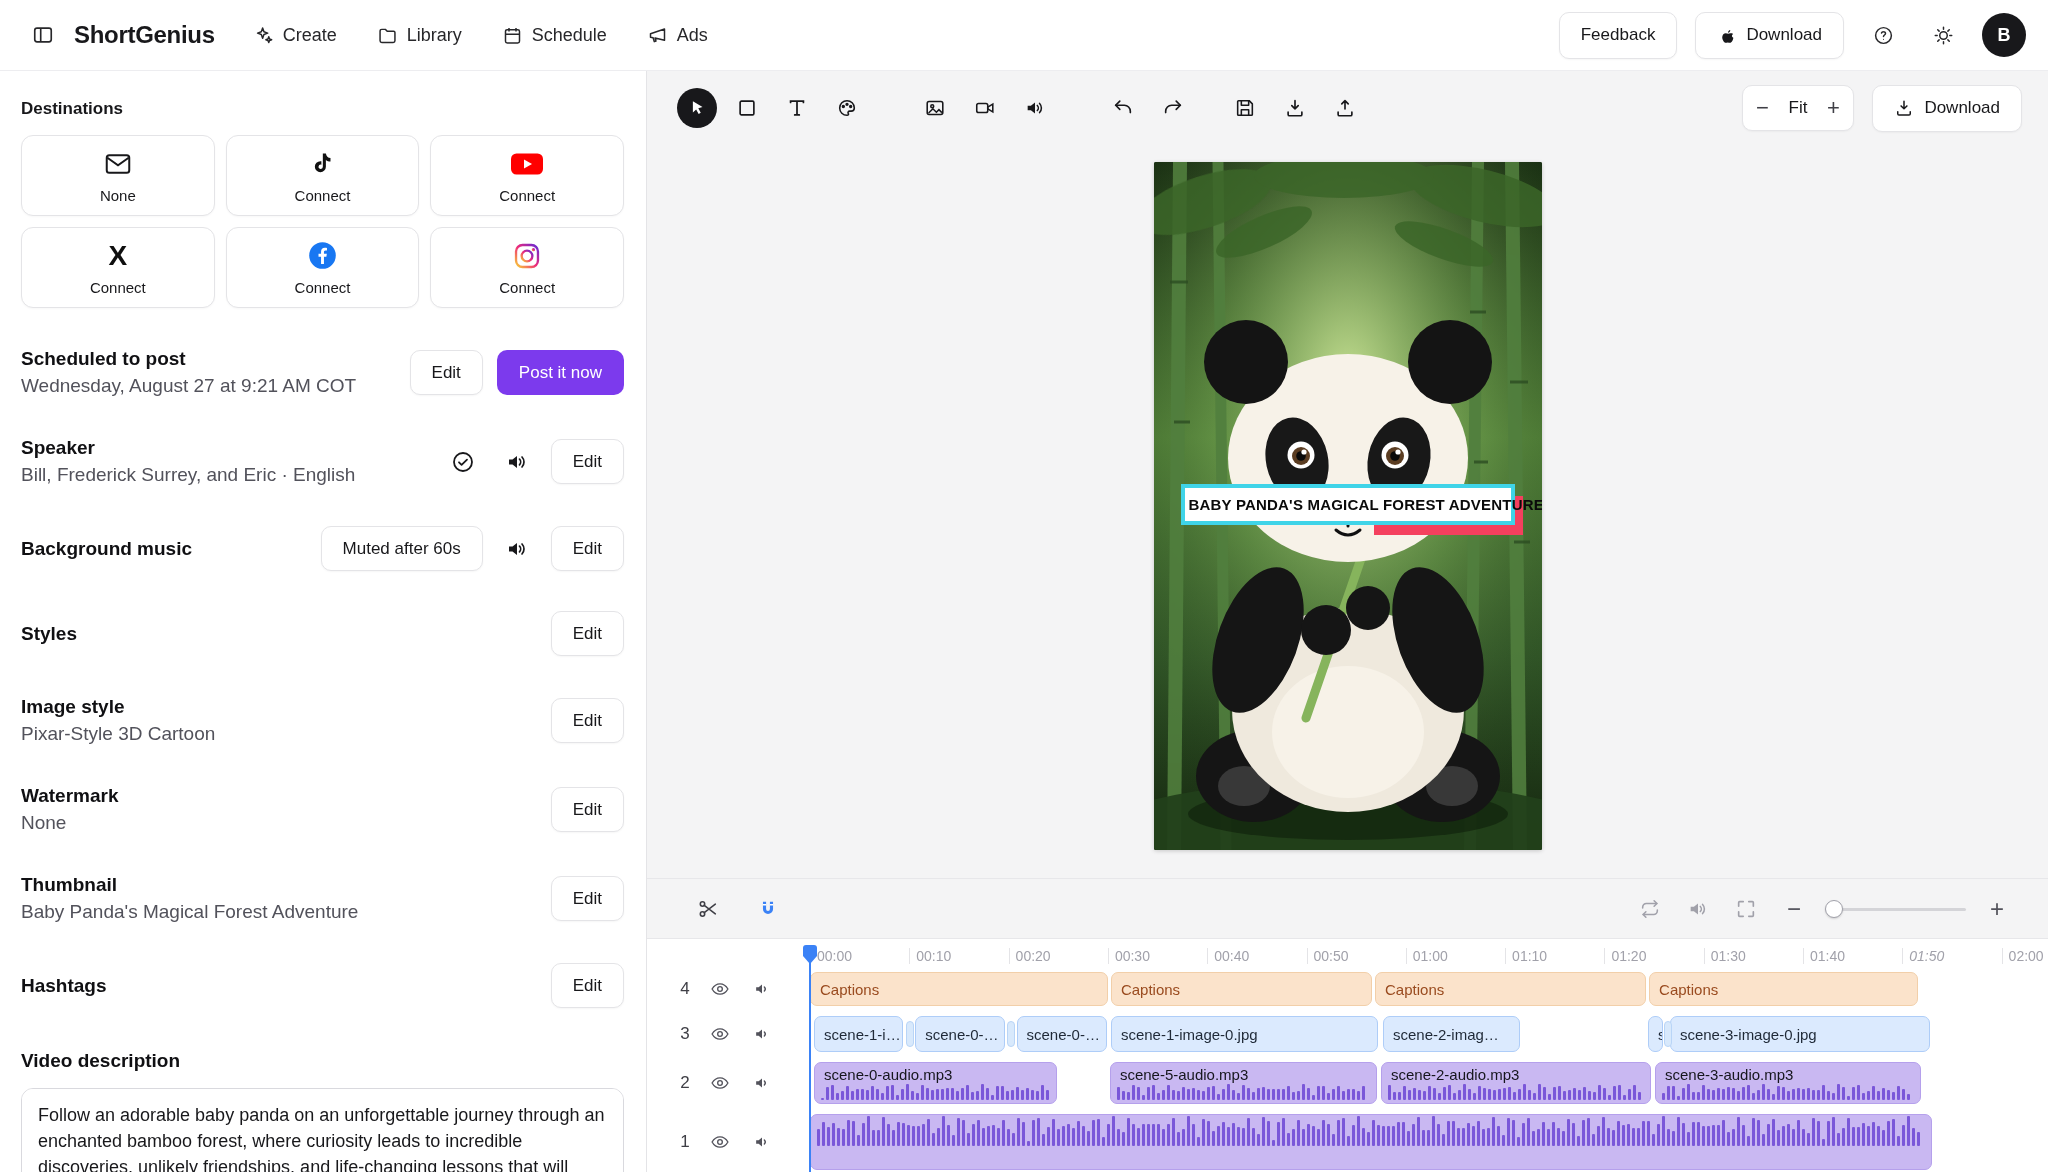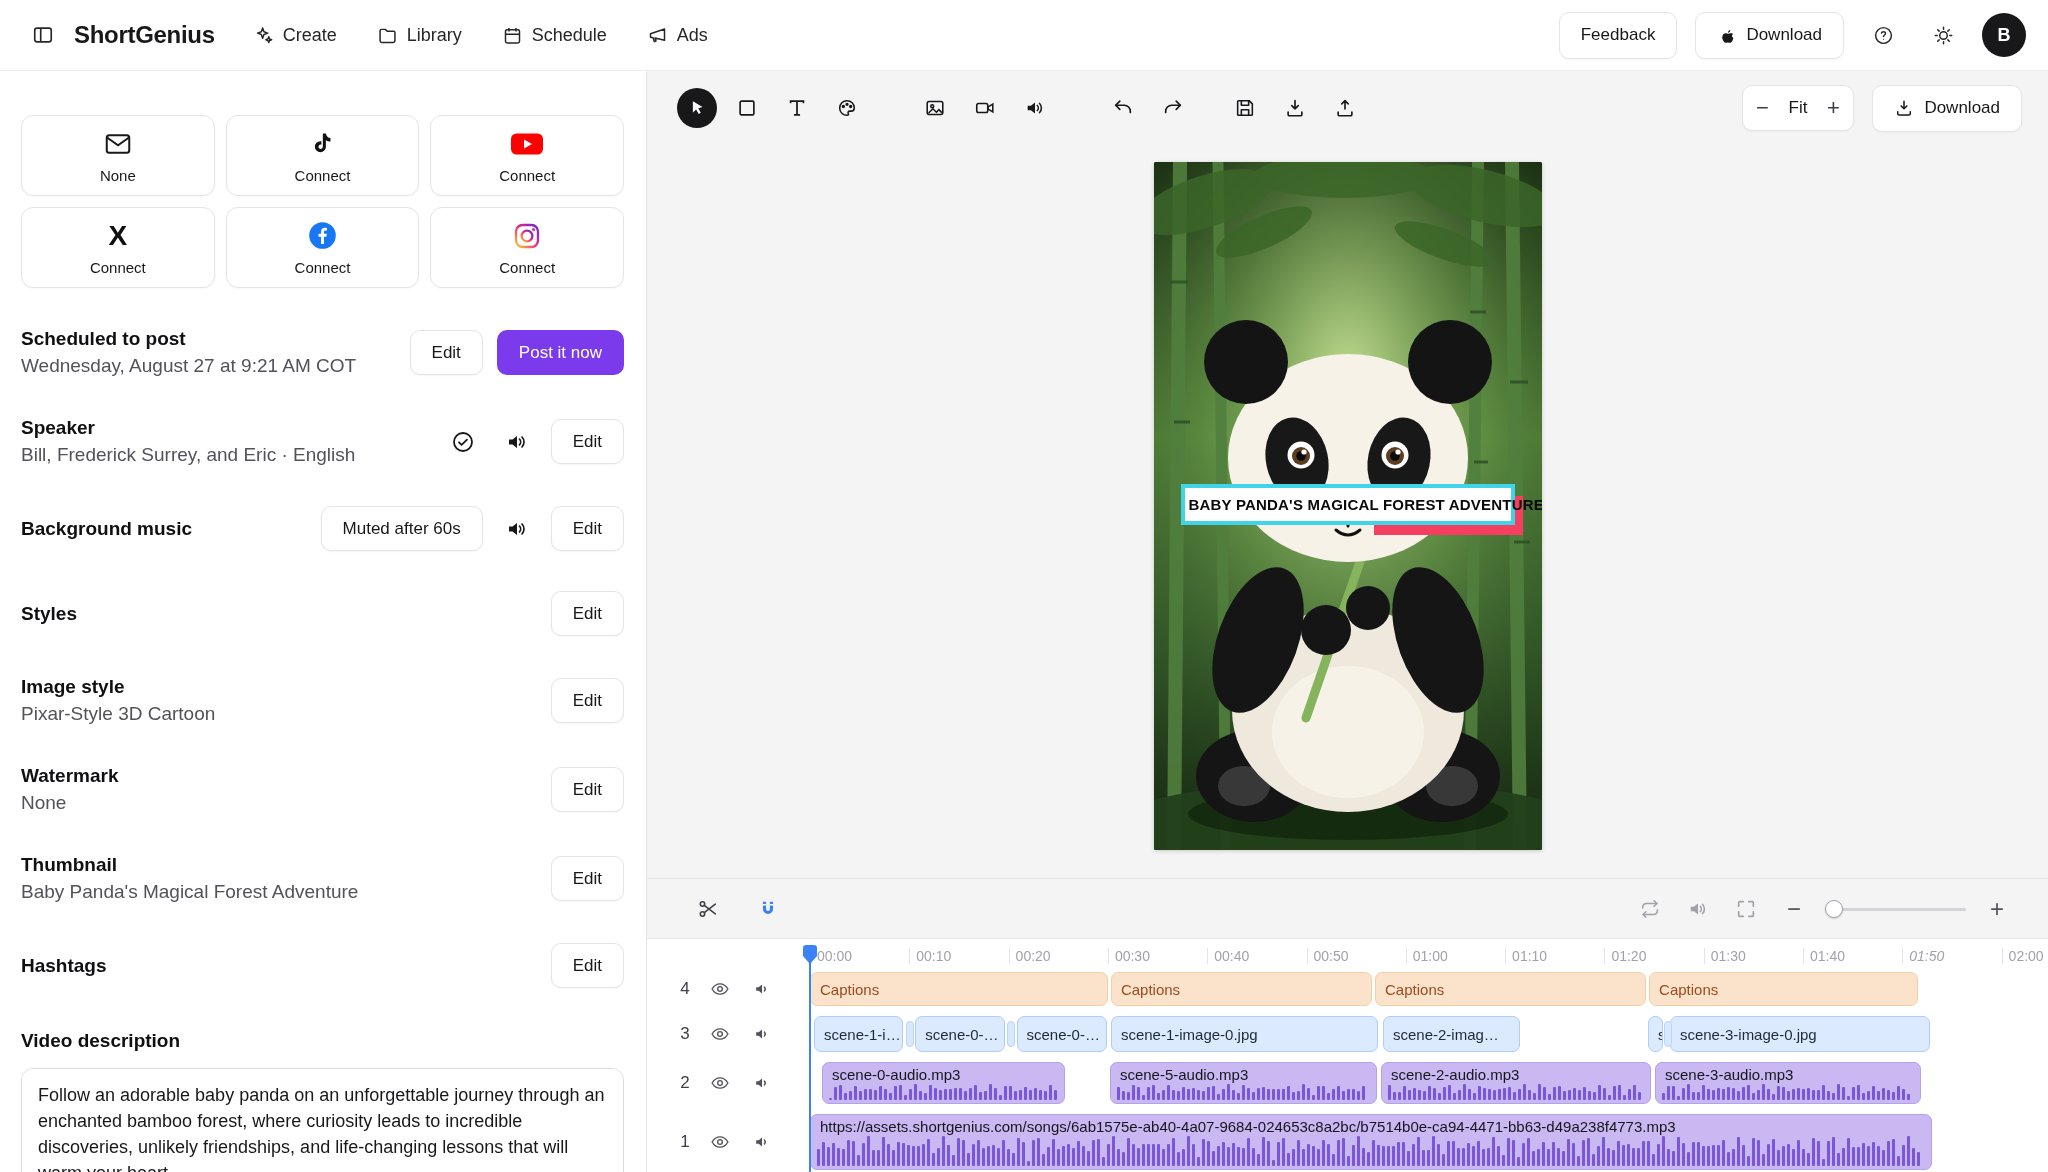--- a/index.html
+++ b/index.html
@@ -165,20 +165,21 @@
           <path d="M12 2.6v2.2M12 19.2v2.2M2.6 12h2.2M19.2 12h2.2M5.4 5.4l1.6 1.6M17 17l1.6 1.6M18.6 5.4L17 7M7 17l-1.6 1.6"></path>
         </svg>
     </button>
     <div class="avatar">B</div>
   </div>
 </header>
 
 <div class="content">
 
   <aside class="sidebar">
+    <div class="side-label">Destinations</div>
     <div class="dest-grid">
       <div class="dest-card">
         <span class="dest-ic">
           <svg viewBox="0 0 24 24" width="30" height="30" fill="none" stroke="#18181b" stroke-width="1.6">
               <rect x="3" y="5" width="18" height="14" rx="2"></rect>
               <path d="M3.5 7l8.5 6 8.5-6"></path>
             </svg>
         </span>
         <span class="lbl">None</span>
       </div>
@@ -648,21 +649,21 @@
               </svg>
             </button>
           <button class="g-icon">
               <svg viewBox="0 0 24 24">
                 <path d="M5 9.8v4.4h3l4 3.3V6.5l-4 3.3H5z" fill="currentColor"></path>
                 <path d="M14.8 9.6a3.4 3.4 0 010 4.8" fill="none" stroke="currentColor" stroke-width="1.6" stroke-linecap="round"></path>
               </svg>
             </button>
         </div>
         <div class="tl-lane">
-            <div class="clip audio" style="left: 12px; width: 243px;">
+            <div class="clip audio" style="left: 4px; width: 243px;">
               <div class="clip-label">scene-0-audio.mp3</div>
               <div class="wave"><i style="height:2px"></i><i style="height:13px"></i><i style="height:15px"></i><i style="height:7px"></i><i style="height:9px"></i><i style="height:14px"></i><i style="height:9px"></i><i style="height:11px"></i><i style="height:11px"></i><i style="height:10px"></i><i style="height:14px"></i><i style="height:11px"></i><i style="height:7px"></i><i style="height:14px"></i><i style="height:15px"></i><i style="height:5px"></i><i style="height:11px"></i><i style="height:16px"></i><i style="height:9px"></i><i style="height:7px"></i><i style="height:15px"></i><i style="height:12px"></i><i style="height:10px"></i><i style="height:11px"></i><i style="height:11px"></i><i style="height:12px"></i><i style="height:12px"></i><i style="height:9px"></i><i style="height:12px"></i><i style="height:15px"></i><i style="height:8px"></i><i style="height:9px"></i><i style="height:16px"></i><i style="height:12px"></i><i style="height:5px"></i><i style="height:14px"></i><i style="height:14px"></i><i style="height:9px"></i><i style="height:10px"></i><i style="height:13px"></i><i style="height:10px"></i><i style="height:12px"></i><i style="height:10px"></i><i style="height:9px"></i><i style="height:15px"></i><i style="height:10px"></i><i style="height:6px"></i><i style="height:15px"></i><i style="height:14px"></i><i style="height:4px"></i><i style="height:13px"></i><i style="height:15px"></i><i style="height:7px"></i><i style="height:9px"></i><i style="height:14px"></i><i style="height:9px"></i></div>
             </div>
             <div class="clip audio" style="left: 299.886px; width: 267.117px;">
               <div class="clip-label">scene-5-audio.mp3</div>
               <div class="wave"><i style="height:13px"></i><i style="height:9px"></i><i style="height:8px"></i><i style="height:15px"></i><i style="height:13px"></i><i style="height:5px"></i><i style="height:13px"></i><i style="height:15px"></i><i style="height:7px"></i><i style="height:10px"></i><i style="height:15px"></i><i style="height:10px"></i><i style="height:9px"></i><i style="height:13px"></i><i style="height:11px"></i><i style="height:12px"></i><i style="height:10px"></i><i style="height:9px"></i><i style="height:13px"></i><i style="height:14px"></i><i style="height:6px"></i><i style="height:11px"></i><i style="height:16px"></i><i style="height:10px"></i><i style="height:7px"></i><i style="height:15px"></i><i style="height:12px"></i><i style="height:8px"></i><i style="height:12px"></i><i style="height:13px"></i><i style="height:11px"></i><i style="height:11px"></i><i style="height:11px"></i><i style="height:11px"></i><i style="height:14px"></i><i style="height:8px"></i><i style="height:9px"></i><i style="height:16px"></i><i style="height:12px"></i><i style="height:5px"></i><i style="height:14px"></i><i style="height:14px"></i><i style="height:7px"></i><i style="height:11px"></i><i style="height:14px"></i><i style="height:9px"></i><i style="height:11px"></i><i style="height:11px"></i><i style="height:9px"></i><i style="height:14px"></i></div>
             </div>
             <div class="clip audio" style="left: 570.975px; width: 270.096px;">
               <div class="clip-label">scene-2-audio.mp3</div>
               <div class="wave"><i style="height:15px"></i><i style="height:8px"></i><i style="height:8px"></i><i style="height:14px"></i><i style="height:10px"></i><i style="height:12px"></i><i style="height:10px"></i><i style="height:9px"></i><i style="height:14px"></i><i style="height:12px"></i><i style="height:7px"></i><i style="height:13px"></i><i style="height:15px"></i><i style="height:7px"></i><i style="height:10px"></i><i style="height:16px"></i><i style="height:11px"></i><i style="height:7px"></i><i style="height:14px"></i><i style="height:12px"></i><i style="height:11px"></i><i style="height:10px"></i><i style="height:11px"></i><i style="height:12px"></i><i style="height:13px"></i><i style="height:8px"></i><i style="height:11px"></i><i style="height:16px"></i><i style="height:10px"></i><i style="height:7px"></i><i style="height:16px"></i><i style="height:13px"></i><i style="height:6px"></i><i style="height:13px"></i><i style="height:14px"></i><i style="height:9px"></i><i style="height:10px"></i><i style="height:12px"></i><i style="height:10px"></i><i style="height:13px"></i><i style="height:9px"></i><i style="height:8px"></i><i style="height:15px"></i><i style="height:12px"></i><i style="height:5px"></i><i style="height:14px"></i><i style="height:15px"></i><i style="height:5px"></i><i style="height:11px"></i><i style="height:15px"></i><i style="height:8px"></i></div>
@@ -685,21 +686,20 @@
             </button>
           <button class="g-icon">
               <svg viewBox="0 0 24 24">
                 <path d="M5 9.8v4.4h3l4 3.3V6.5l-4 3.3H5z" fill="currentColor"></path>
                 <path d="M14.8 9.6a3.4 3.4 0 010 4.8" fill="none" stroke="currentColor" stroke-width="1.6" stroke-linecap="round"></path>
               </svg>
             </button>
         </div>
         <div class="tl-lane">
             <div class="clip music" style="left: 0px; width: 1122.09px;">
-              <div class="clip-label">https://assets.shortgenius.com/songs/6ab1575e-ab40-4a07-9684-024653c8a2bc/b7514b0e-ca94-4471-bb63-d49a238f4773.mp3</div>
               <div class="wave"><i style="height:17px"></i><i style="height:24px"></i><i style="height:19px"></i><i style="height:23px"></i><i style="height:18px"></i><i style="height:17px"></i><i style="height:26px"></i><i style="height:25px"></i><i style="height:11px"></i><i style="height:23px"></i><i style="height:30px"></i><i style="height:16px"></i><i style="height:16px"></i><i style="height:29px"></i><i style="height:22px"></i><i style="height:16px"></i><i style="height:24px"></i><i style="height:23px"></i><i style="height:21px"></i><i style="height:20px"></i><i style="height:20px"></i><i style="height:22px"></i><i style="height:27px"></i><i style="height:13px"></i><i style="height:18px"></i><i style="height:30px"></i><i style="height:21px"></i><i style="height:11px"></i><i style="height:28px"></i><i style="height:26px"></i><i style="height:13px"></i><i style="height:22px"></i><i style="height:26px"></i><i style="height:18px"></i><i style="height:20px"></i><i style="height:21px"></i><i style="height:18px"></i><i style="height:26px"></i><i style="height:17px"></i><i style="height:13px"></i><i style="height:28px"></i><i style="height:24px"></i><i style="height:5px"></i><i style="height:26px"></i><i style="height:28px"></i><i style="height:12px"></i><i style="height:19px"></i><i style="height:27px"></i><i style="height:17px"></i><i style="height:20px"></i><i style="height:22px"></i><i style="height:18px"></i><i style="height:25px"></i><i style="height:20px"></i><i style="height:15px"></i><i style="height:26px"></i><i style="height:27px"></i><i style="height:9px"></i><i style="height:22px"></i><i style="height:30px"></i><i style="height:17px"></i><i style="height:14px"></i><i style="height:28px"></i><i style="height:22px"></i><i style="height:18px"></i><i style="height:22px"></i><i style="height:22px"></i><i style="height:22px"></i><i style="height:22px"></i><i style="height:17px"></i><i style="height:22px"></i><i style="height:28px"></i><i style="height:14px"></i><i style="height:17px"></i><i style="height:30px"></i><i style="height:22px"></i><i style="height:9px"></i><i style="height:27px"></i><i style="height:25px"></i><i style="height:15px"></i><i style="height:20px"></i><i style="height:24px"></i><i style="height:19px"></i><i style="height:23px"></i><i style="height:19px"></i><i style="height:18px"></i><i style="height:28px"></i><i style="height:18px"></i><i style="height:12px"></i><i style="height:29px"></i><i style="height:25px"></i><i style="height:6px"></i><i style="height:24px"></i><i style="height:28px"></i><i style="height:13px"></i><i style="height:17px"></i><i style="height:26px"></i><i style="height:17px"></i><i style="height:22px"></i><i style="height:20px"></i><i style="height:17px"></i><i style="height:26px"></i><i style="height:22px"></i><i style="height:12px"></i><i style="height:26px"></i><i style="height:28px"></i><i style="height:10px"></i><i style="height:21px"></i><i style="height:30px"></i><i style="height:18px"></i><i style="height:14px"></i><i style="height:26px"></i><i style="height:21px"></i><i style="height:20px"></i><i style="height:20px"></i><i style="height:20px"></i><i style="height:24px"></i><i style="height:24px"></i><i style="height:15px"></i><i style="height:22px"></i><i style="height:29px"></i><i style="height:16px"></i><i style="height:16px"></i><i style="height:30px"></i><i style="height:22px"></i><i style="height:12px"></i><i style="height:25px"></i><i style="height:25px"></i><i style="height:18px"></i><i style="height:18px"></i><i style="height:23px"></i><i style="height:20px"></i><i style="height:25px"></i><i style="height:17px"></i><i style="height:18px"></i><i style="height:29px"></i><i style="height:20px"></i><i style="height:11px"></i><i style="height:28px"></i><i style="height:26px"></i><i style="height:9px"></i><i style="height:23px"></i><i style="height:28px"></i><i style="height:15px"></i><i style="height:17px"></i><i style="height:24px"></i><i style="height:17px"></i><i style="height:24px"></i><i style="height:18px"></i><i style="height:15px"></i><i style="height:27px"></i><i style="height:23px"></i><i style="height:10px"></i><i style="height:26px"></i><i style="height:28px"></i><i style="height:12px"></i><i style="height:20px"></i><i style="height:29px"></i><i style="height:18px"></i><i style="height:16px"></i><i style="height:25px"></i><i style="height:21px"></i><i style="height:22px"></i><i style="height:18px"></i><i style="height:18px"></i><i style="height:25px"></i><i style="height:25px"></i><i style="height:12px"></i><i style="height:22px"></i><i style="height:30px"></i><i style="height:17px"></i><i style="height:15px"></i><i style="height:29px"></i><i style="height:23px"></i><i style="height:14px"></i><i style="height:24px"></i><i style="height:24px"></i><i style="height:20px"></i><i style="height:20px"></i><i style="height:21px"></i><i style="height:21px"></i><i style="height:26px"></i><i style="height:14px"></i><i style="height:17px"></i><i style="height:29px"></i><i style="height:21px"></i><i style="height:10px"></i><i style="height:28px"></i><i style="height:26px"></i><i style="height:12px"></i><i style="height:22px"></i><i style="height:27px"></i><i style="height:16px"></i><i style="height:20px"></i><i style="height:22px"></i><i style="height:17px"></i><i style="height:26px"></i><i style="height:17px"></i><i style="height:13px"></i><i style="height:28px"></i><i style="height:25px"></i><i style="height:7px"></i><i style="height:25px"></i><i style="height:29px"></i><i style="height:13px"></i><i style="height:18px"></i><i style="height:28px"></i><i style="height:19px"></i><i style="height:19px"></i><i style="height:23px"></i><i style="height:20px"></i><i style="height:24px"></i><i style="height:20px"></i><i style="height:16px"></i><i style="height:25px"></i><i style="height:27px"></i><i style="height:10px"></i><i style="height:21px"></i><i style="height:30px"></i><i style="height:18px"></i><i style="height:14px"></i></div>
             </div>
           </div>
       </div>
 
       <div class="playhead">
           <div class="playhead-handle"></div>
         </div>
     </div>
   </main>

